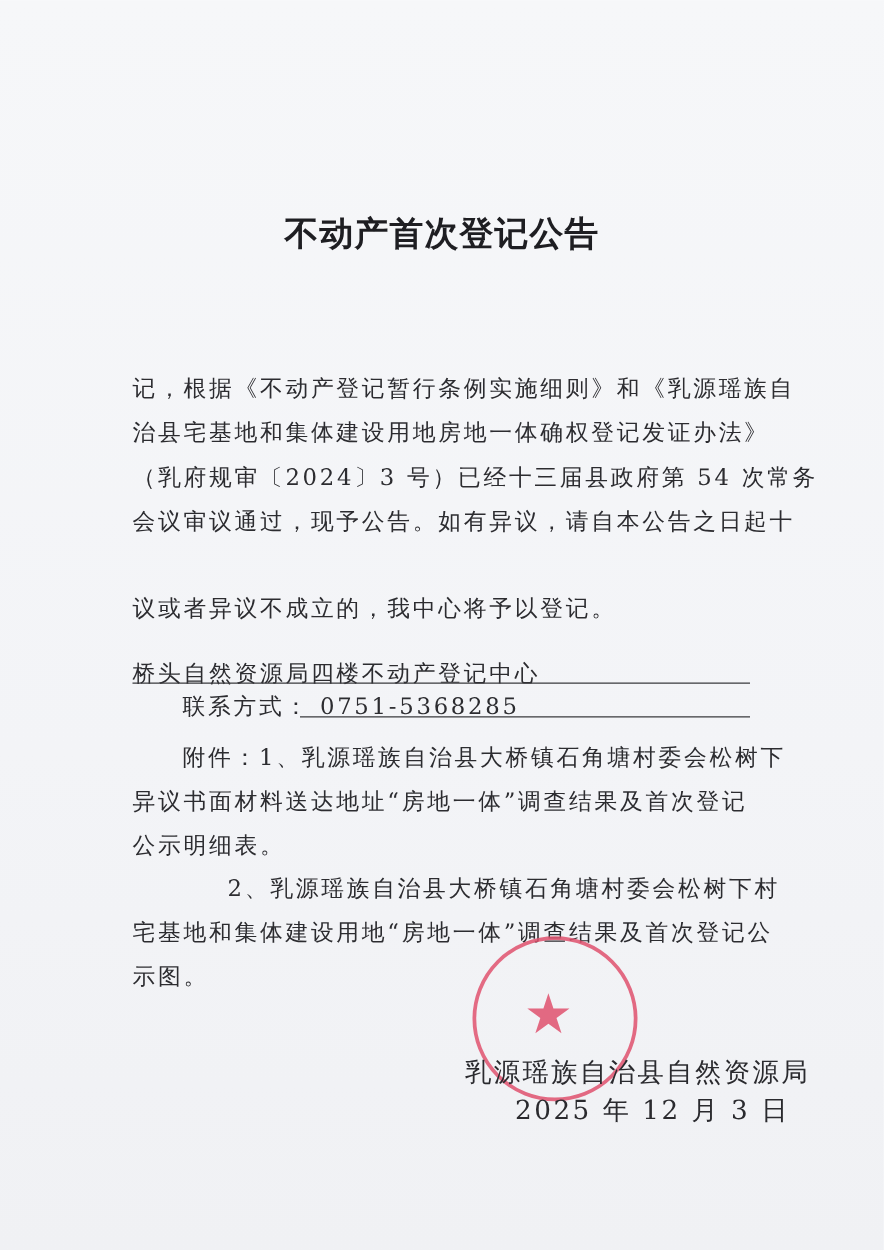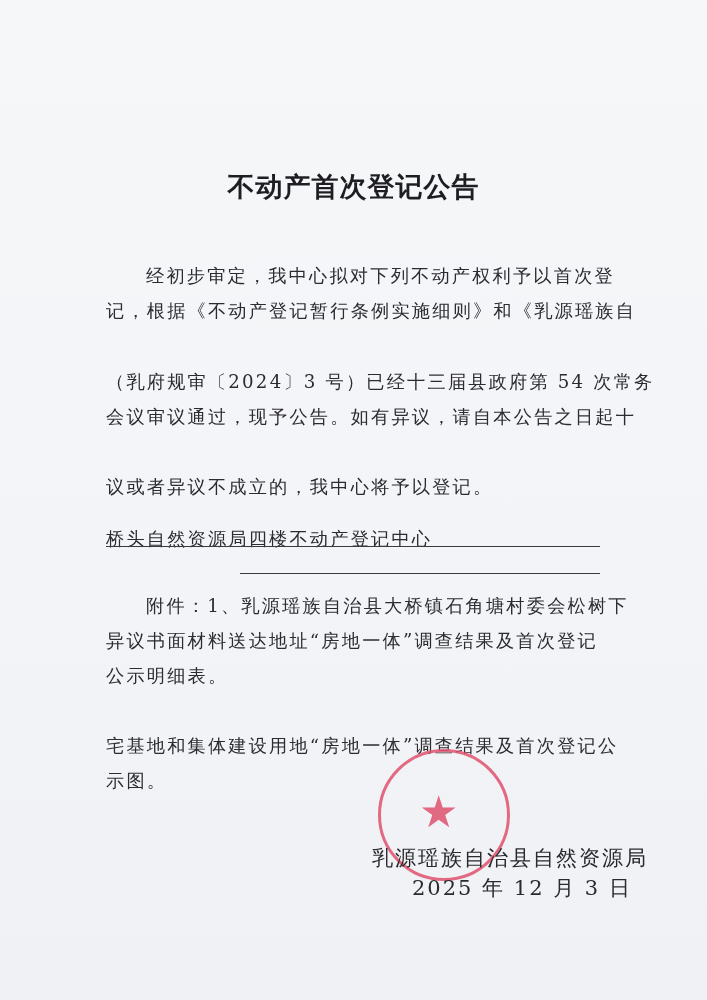--- a/index.html
+++ b/index.html
@@ -54,39 +54,43 @@
     position: absolute; left: 372px; font-size: 21px; letter-spacing: 2px; white-space: nowrap;
   }
 </style>
 </head>
 <body>
 
 <div class="page">
 
   <div class="title">不动产首次登记公告</div>
 
-  <div class="line indent" style="top:262px">经初步审定，我中心拟对下列不动产权利予以首次登</div>
   <div class="line" style="top:297px">记，根据《不动产登记暂行条例实施细则》和《乳源瑶族自</div>
+  <div class="line" style="top:332px">治县宅基地和集体建设用地房地一体确权登记发证办法》</div>
   <div class="line" style="top:368px">（乳府规审〔2024〕3 号）已经十三届县政府第 54 次常务</div>
   <div class="line" style="top:403px">会议审议通过，现予公告。如有异议，请自本公告之日起十</div>
   <div class="line" style="top:473px">议或者异议不成立的，我中心将予以登记。</div>
 
   <div class="line" style="top:525px">
     <span>桥头自然资源局四楼不动产登记中心</span>
   </div>
   <div class="ulfull" style="left:106px; top:545px; width:494px"></div>
 
+  <div class="line indent" style="top:551px">
+    <span>联系方式：</span><span style="padding-left:8px">0751-5368285</span>
+  </div>
   <div class="ulfull" style="left:240px; top:572px; width:360px"></div>
 
   <div class="line indent" style="top:592px">
     <span>附件：</span><span>1、乳源瑶族自治县大桥镇石角塘村委会松树下</span>
   </div>
   <div class="line" style="top:627px">异议书面材料送达地址“房地一体”调查结果及首次登记</div>
   <div class="line" style="top:662px">公示明细表。</div>
 
+  <div class="line indent2" style="top:697px">2、乳源瑶族自治县大桥镇石角塘村委会松树下村</div>
   <div class="line" style="top:732px">宅基地和集体建设用地“房地一体”调查结果及首次登记公</div>
   <div class="line" style="top:767px">示图。</div>
 
   <div class="seal">
     <div class="seal-inner"></div>
     <div class="seal-star">★</div>
   </div>
 
   <div class="sign" style="top:843px">乳源瑶族自治县自然资源局</div>
   <div class="sign" style="top:873px; left:412px">2025 年 12 月 3 日</div>

